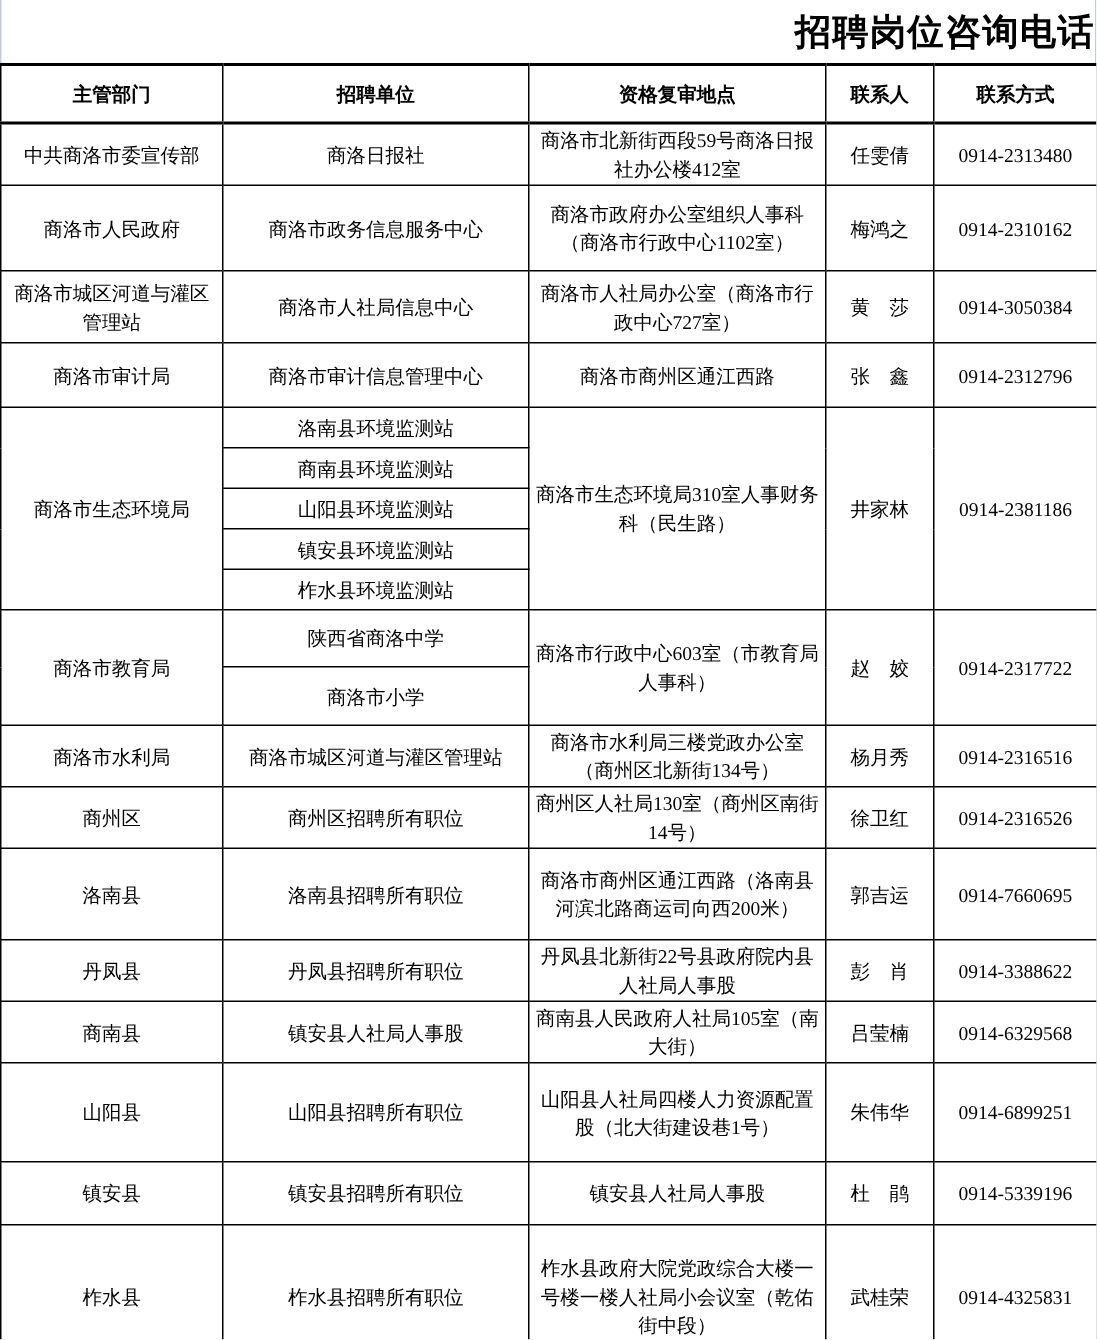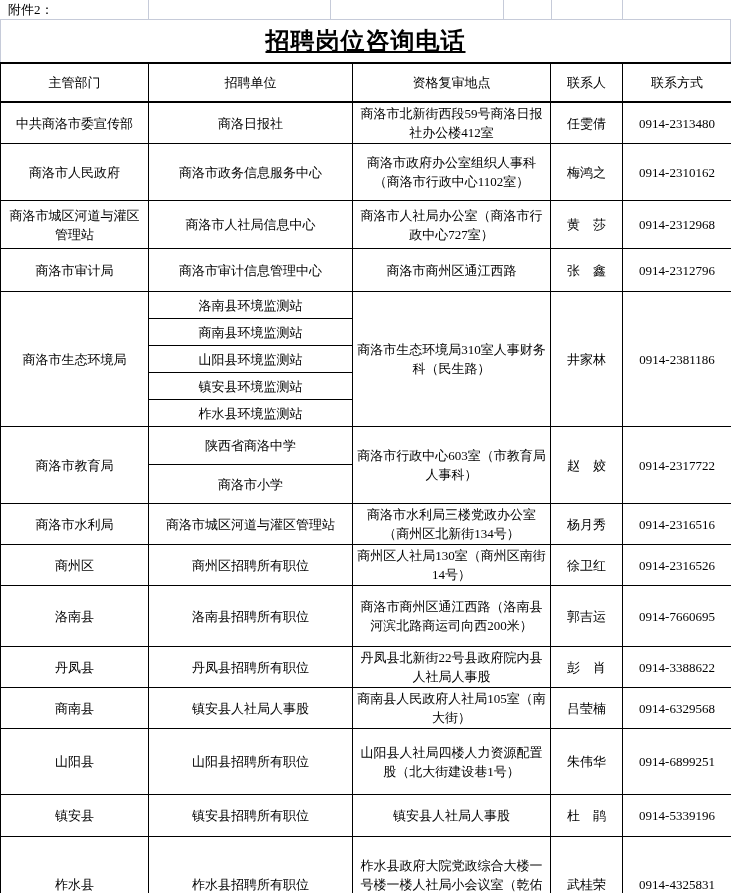--- a/index.html
+++ b/index.html
@@ -36,22 +36,21 @@
     height: 19px;
     background: #c6cbd9;
   }
   
   .title-block {
     height: 42px;
     border-left: 1px solid #c6cbd9;
     border-right: 1px solid #c6cbd9;
     display: flex;
     align-items: center;
-    justify-content: center;
-    text-decoration: underline;
+    justify-content: flex-end;
   }
   .title-block h1 {
     margin: 0;
     font-size: 24px;
     font-weight: 700;
     letter-spacing: 1px;
   }
   
   table.contact-table {
     width: 731px;
@@ -64,38 +63,30 @@
     text-align: center;
     vertical-align: middle;
     padding: 1px 3px;
     font-size: 13px;
     line-height: 19px;
     word-break: break-all;
   }
   table.contact-table thead th {
     border-top: 2px solid #000000;
     border-bottom: 2px solid #000000;
-    font-weight: 400;
+    font-weight: 700;
     font-size: 13px;
   }
   td.phone { letter-spacing: 0; white-space: nowrap; }
 </style>
 </head>
 <body>
 
 <div class="sheet">
 
-  <div class="top-strip">
-    <span class="attachment-label">附件2：</span>
-    <div class="gl" style="left:148px"></div>
-    <div class="gl" style="left:330px"></div>
-    <div class="gl" style="left:503px"></div>
-    <div class="gl" style="left:551px"></div>
-    <div class="gl" style="left:622px"></div>
-  </div>
 
   <div class="title-block">
     <h1>招聘岗位咨询电话</h1>
   </div>
 
   <table class="contact-table">
     <colgroup>
       <col style="width:148px">
       <col style="width:204px">
       <col style="width:198px">
@@ -124,21 +115,21 @@
         <td>商洛市政务信息服务中心</td>
         <td>商洛市政府办公室组织人事科（商洛市行政中心1102室）</td>
         <td>梅鸿之</td>
         <td class="phone">0914-2310162</td>
       </tr>
       <tr style="height:48px">
         <td>商洛市城区河道与灌区管理站</td>
         <td>商洛市人社局信息中心</td>
         <td>商洛市人社局办公室（商洛市行政中心727室）</td>
         <td>黄　莎</td>
-        <td class="phone">0914-2312968</td>
+        <td class="phone">0914-3050384</td>
       </tr>
       <tr style="height:43px">
         <td>商洛市审计局</td>
         <td>商洛市审计信息管理中心</td>
         <td>商洛市商州区通江西路</td>
         <td>张　鑫</td>
         <td class="phone">0914-2312796</td>
       </tr>
 
       <tr style="height:27px">

